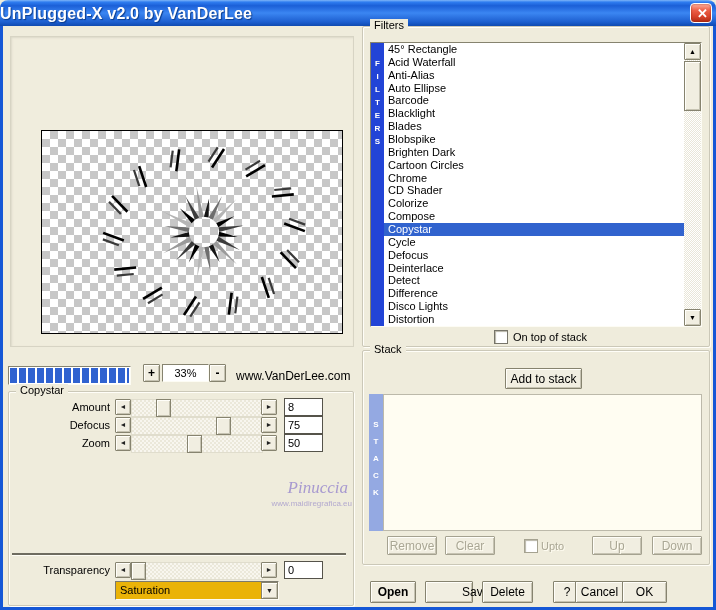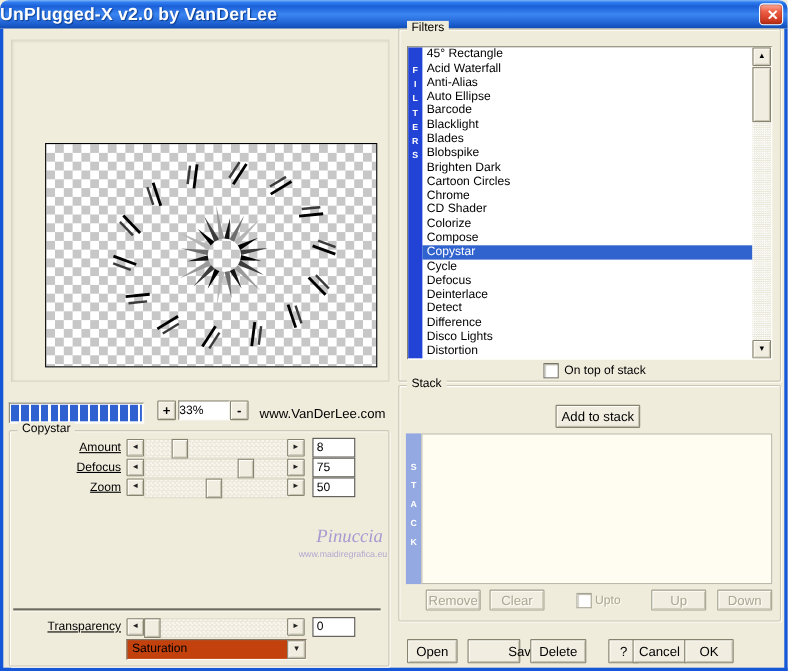--- a/index.html
+++ b/index.html
@@ -39,26 +39,26 @@
     background-color:#fff;
     background-image:repeating-conic-gradient(#c7c7c7 0 90deg,#ffffff 0 180deg);
     background-size:16px 16px;}
   .checker svg{position:absolute;left:0;top:0;}
   
   .progress{position:absolute;left:8px;top:366px;width:121px;height:17px;background:#fff;
     border:1px solid;border-color:#86836f #fdfcf4 #fdfcf4 #86836f;}
   .progress .blocks{position:absolute;inset:1px;
     background:repeating-linear-gradient(90deg,#2f62d0 0 7px,#ffffff 7px 9px);}
   .sm-btn{width:17px;height:18px;font-size:12px;line-height:15px;font-weight:bold;}
-  .pct-box{left:162px;top:364px;width:45px;height:16px;line-height:16px;
+  .pct-box{left:162px;top:364px;width:45px;height:16px;line-height:16px;text-align:center;
     border-color:#86836f #fdfcf4 #fdfcf4 #86836f;}
   .site{position:absolute;left:236px;top:369px;font-size:12px;color:#000;}
   
   .slider-row{position:absolute;left:0;top:0;width:352px;height:16px;}
-  .slider-label{position:absolute;right:242px;top:2px;font-size:11px;color:#000;white-space:nowrap;text-decoration:underline;}
+  .slider-label{position:absolute;right:242px;top:2px;font-size:11px;color:#000;white-space:nowrap;}
   .arrow-btn{position:absolute;width:16px;height:16px;font-size:7px;line-height:14px;color:#222;}
   .arrow-btn.left{left:115px;} .arrow-btn.right{left:261px;}
   .slider-track{position:absolute;left:131px;top:0;width:130px;height:16px;
     background-image:repeating-conic-gradient(#f8f6ef 0 90deg,#ebe8da 0 180deg);background-size:4px 4px;
     border:1px solid #e0ddcd;cursor:pointer;}
   .slider-thumb{position:absolute;top:0;width:13px;height:16px;background:#f1eee1;border:1px solid #86836f;
     box-shadow:inset 1px 1px 0 #fffef9, inset -1px -1px 0 #c6c3b2;cursor:grab;}
   .value-box{position:absolute;left:284px;top:-1px;width:34px;height:14px;background:#fff;
     border:1px solid #55534a;font-family:"Liberation Sans",sans-serif;font-size:11px;color:#000;padding:1px 0 1px 3px;}
   
@@ -78,21 +78,21 @@
   .sb-btn{position:absolute;left:0;width:17px;height:17px;font-size:7px;line-height:15px;}
   .sb-thumb{position:absolute;left:0;top:18px;width:17px;height:50px;background:#f1eee1;border:1px solid #86836f;
     box-shadow:inset 1px 1px 0 #fffef9, inset -1px -1px 0 #c6c3b2;box-sizing:border-box;cursor:grab;}
   
   .stack-strip{position:absolute;left:369px;top:394px;width:14px;height:137px;background:#94a9e2;
     padding-top:22px;box-sizing:border-box;}
   .stack-strip span{display:block;text-align:center;font-size:8px;font-weight:bold;color:#fff;line-height:17px;}
   .stack-list{position:absolute;left:383px;top:394px;width:319px;height:137px;background:#fffdf2;
     border:1px solid #bcb9aa;box-sizing:border-box;}
   
-  .dropdown{position:absolute;left:115px;top:581px;width:164px;height:19px;background:#c2410c;
+  .dropdown{position:absolute;left:115px;top:581px;width:164px;height:19px;background:#eab308;
     border:1px solid;border-color:#7c7a6d #fdfcf4 #fdfcf4 #7c7a6d;box-sizing:border-box;cursor:pointer;}
   .dropdown .dd-text{position:absolute;left:4px;top:2px;font-size:11px;color:#000;}
   .dd-btn{position:absolute;right:0;top:0;width:17px;height:17px;background:#f1eee1;border:1px solid #86836f;
     box-shadow:inset 1px 1px 0 #fffef9, inset -1px -1px 0 #c6c3b2;box-sizing:border-box;
     font-size:7px;line-height:15px;text-align:center;color:#222;}
   
   .separator{position:absolute;left:12px;top:553px;width:334px;height:2px;background:#6e6c60;
     box-shadow:0 1px 0 #fffef6;}
   .watermark-name{position:absolute;right:368px;top:478px;font-family:"Liberation Serif",serif;
     font-style:italic;font-size:17px;color:#a89ad0;}
@@ -286,21 +286,21 @@
   <div class="stack-list"></div>
 
   <button class="btn disabled" style="left:387px;top:536px;width:50px;height:19px;">Remove</button>
   <button class="btn disabled" style="left:445px;top:536px;width:50px;height:19px;">Clear</button>
   <div class="checkbox disabled" style="left:524px;top:539px;"></div>
   <span class="label gray" style="left:541px;top:540px;">Upto</span>
   <button class="btn disabled" style="left:592px;top:536px;width:50px;height:19px;">Up</button>
   <button class="btn disabled" style="left:652px;top:536px;width:50px;height:19px;">Down</button>
 
   <div id="footer-row">
-      <button class="btn" style="left: 370px; top: 581px; width: 46px; height: 22px;">Open</button>
+      <button class="btn" style="left: 370px; top: 581px; width: 46px; height: 22px; font-weight: bold;">Open</button>
       <button class="btn" style="left: 425px; top: 581px; width: 48px; height: 22px; padding-left: 36px;">Save</button>
       <button class="btn" style="left: 482px; top: 581px; width: 51px; height: 22px;">Delete</button>
       <button class="btn" style="left: 553px; top: 581px; width: 28px; height: 22px;">?</button>
       <button class="btn" style="left: 575px; top: 581px; width: 49px; height: 22px;">Cancel</button>
       <button class="btn" style="left: 622px; top: 581px; width: 45px; height: 22px;">OK</button>
     </div>
 
 </div>
 
 </body></html>

